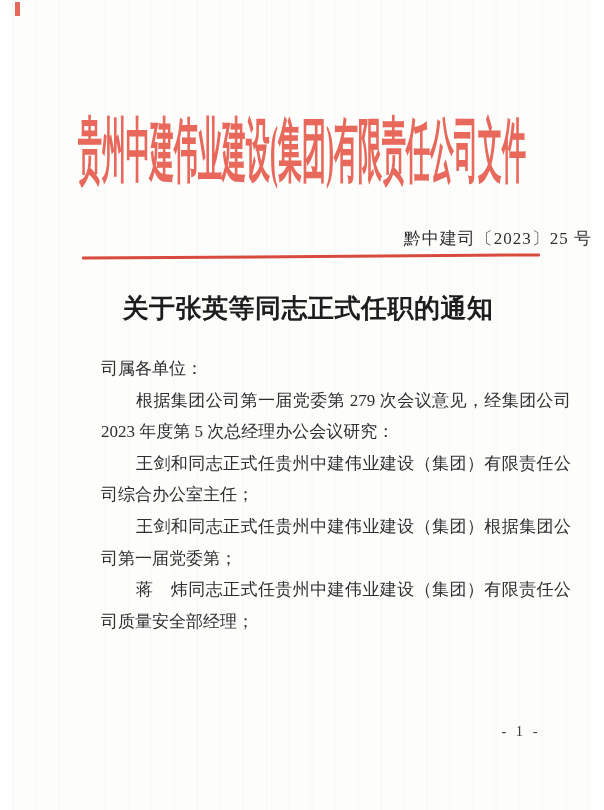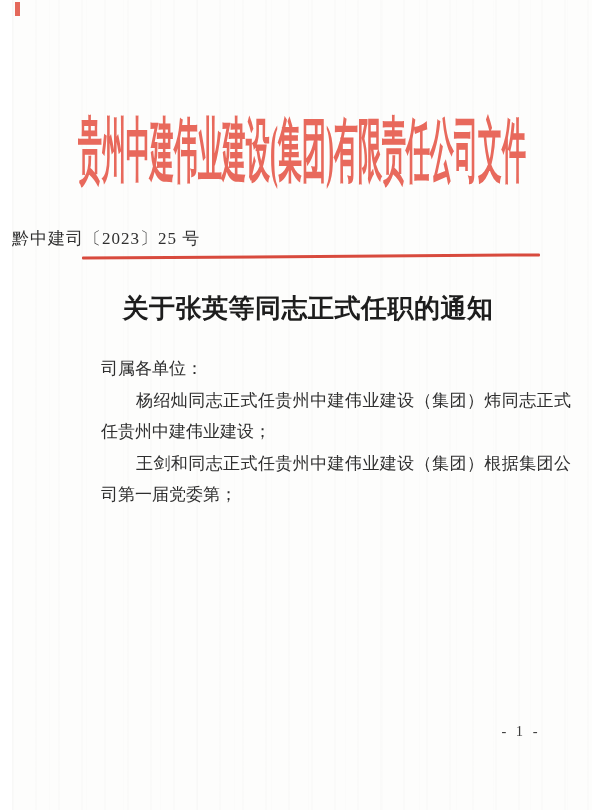--- a/index.html
+++ b/index.html
@@ -44,21 +44,21 @@
     transform: scaleY(2.9);
     transform-origin: 50% 0;
     letter-spacing: 0px;
   }
 
   .doc-number {
     position: absolute;
     top: 227px;
     left: 0;
     right: 0;
-    text-align: left;
+    text-align: right;
     font-size: 17px;
     color: #2f2f2f;
     letter-spacing: 1px;
   }
 
   .red-divider {
     position: absolute;
     top: 255px;
     left: 70px;
     width: 458px;
@@ -118,19 +118,21 @@
   <div class="org-title">贵州中建伟业建设(集团)有限责任公司文件</div>
 
   <div class="doc-number">黔中建司〔2023〕25 号</div>
 
   <div class="red-divider"></div>
 
   <div class="doc-title">关于张英等同志正式任职的通知</div>
 
   <div class="body-text">
     <p>司属各单位：</p>
-    <p class="indent">杨绍灿同志正式任贵州中建伟业建设（集团）炜同志正式任贵州中建伟业建设；</p>
+    <p class="indent">根据集团公司第一届党委第 279 次会议意见，经集团公司 2023 年度第 5 次总经理办公会议研究：</p>
+    <p class="indent">王剑和同志正式任贵州中建伟业建设（集团）有限责任公司综合办公室主任；</p>
     <p class="indent">王剑和同志正式任贵州中建伟业建设（集团）根据集团公司第一届党委第；</p>
+    <p class="indent">蒋　炜同志正式任贵州中建伟业建设（集团）有限责任公司质量安全部经理；</p>
   </div>
 
   <div class="page-number">- 1 -</div>
 
 </div>
 
 </body></html>

